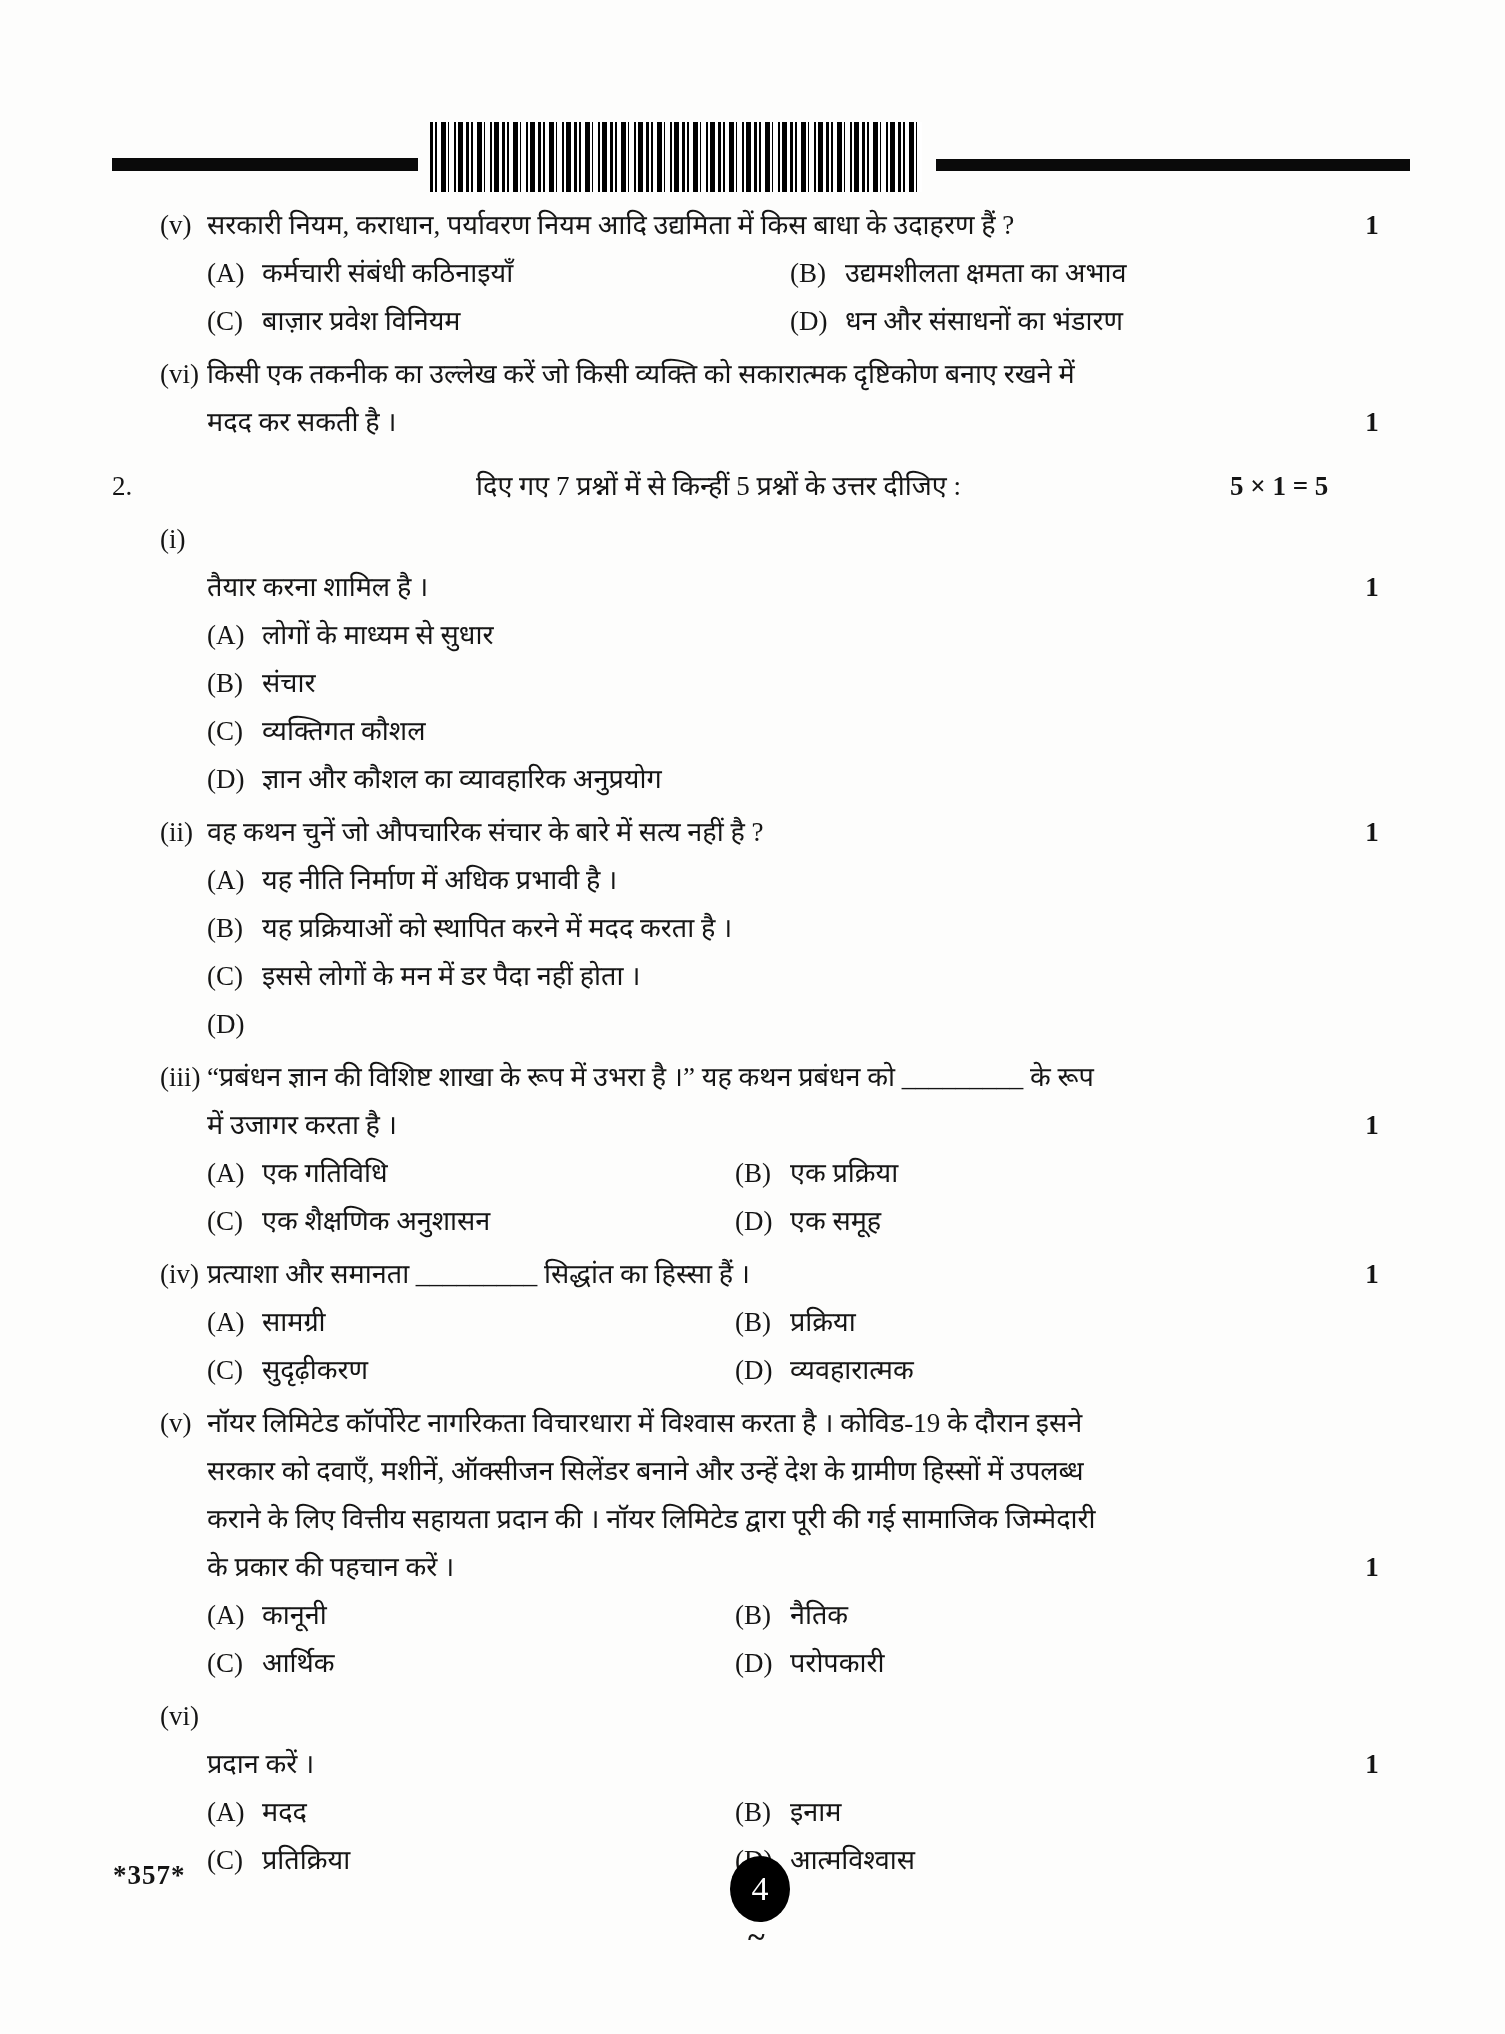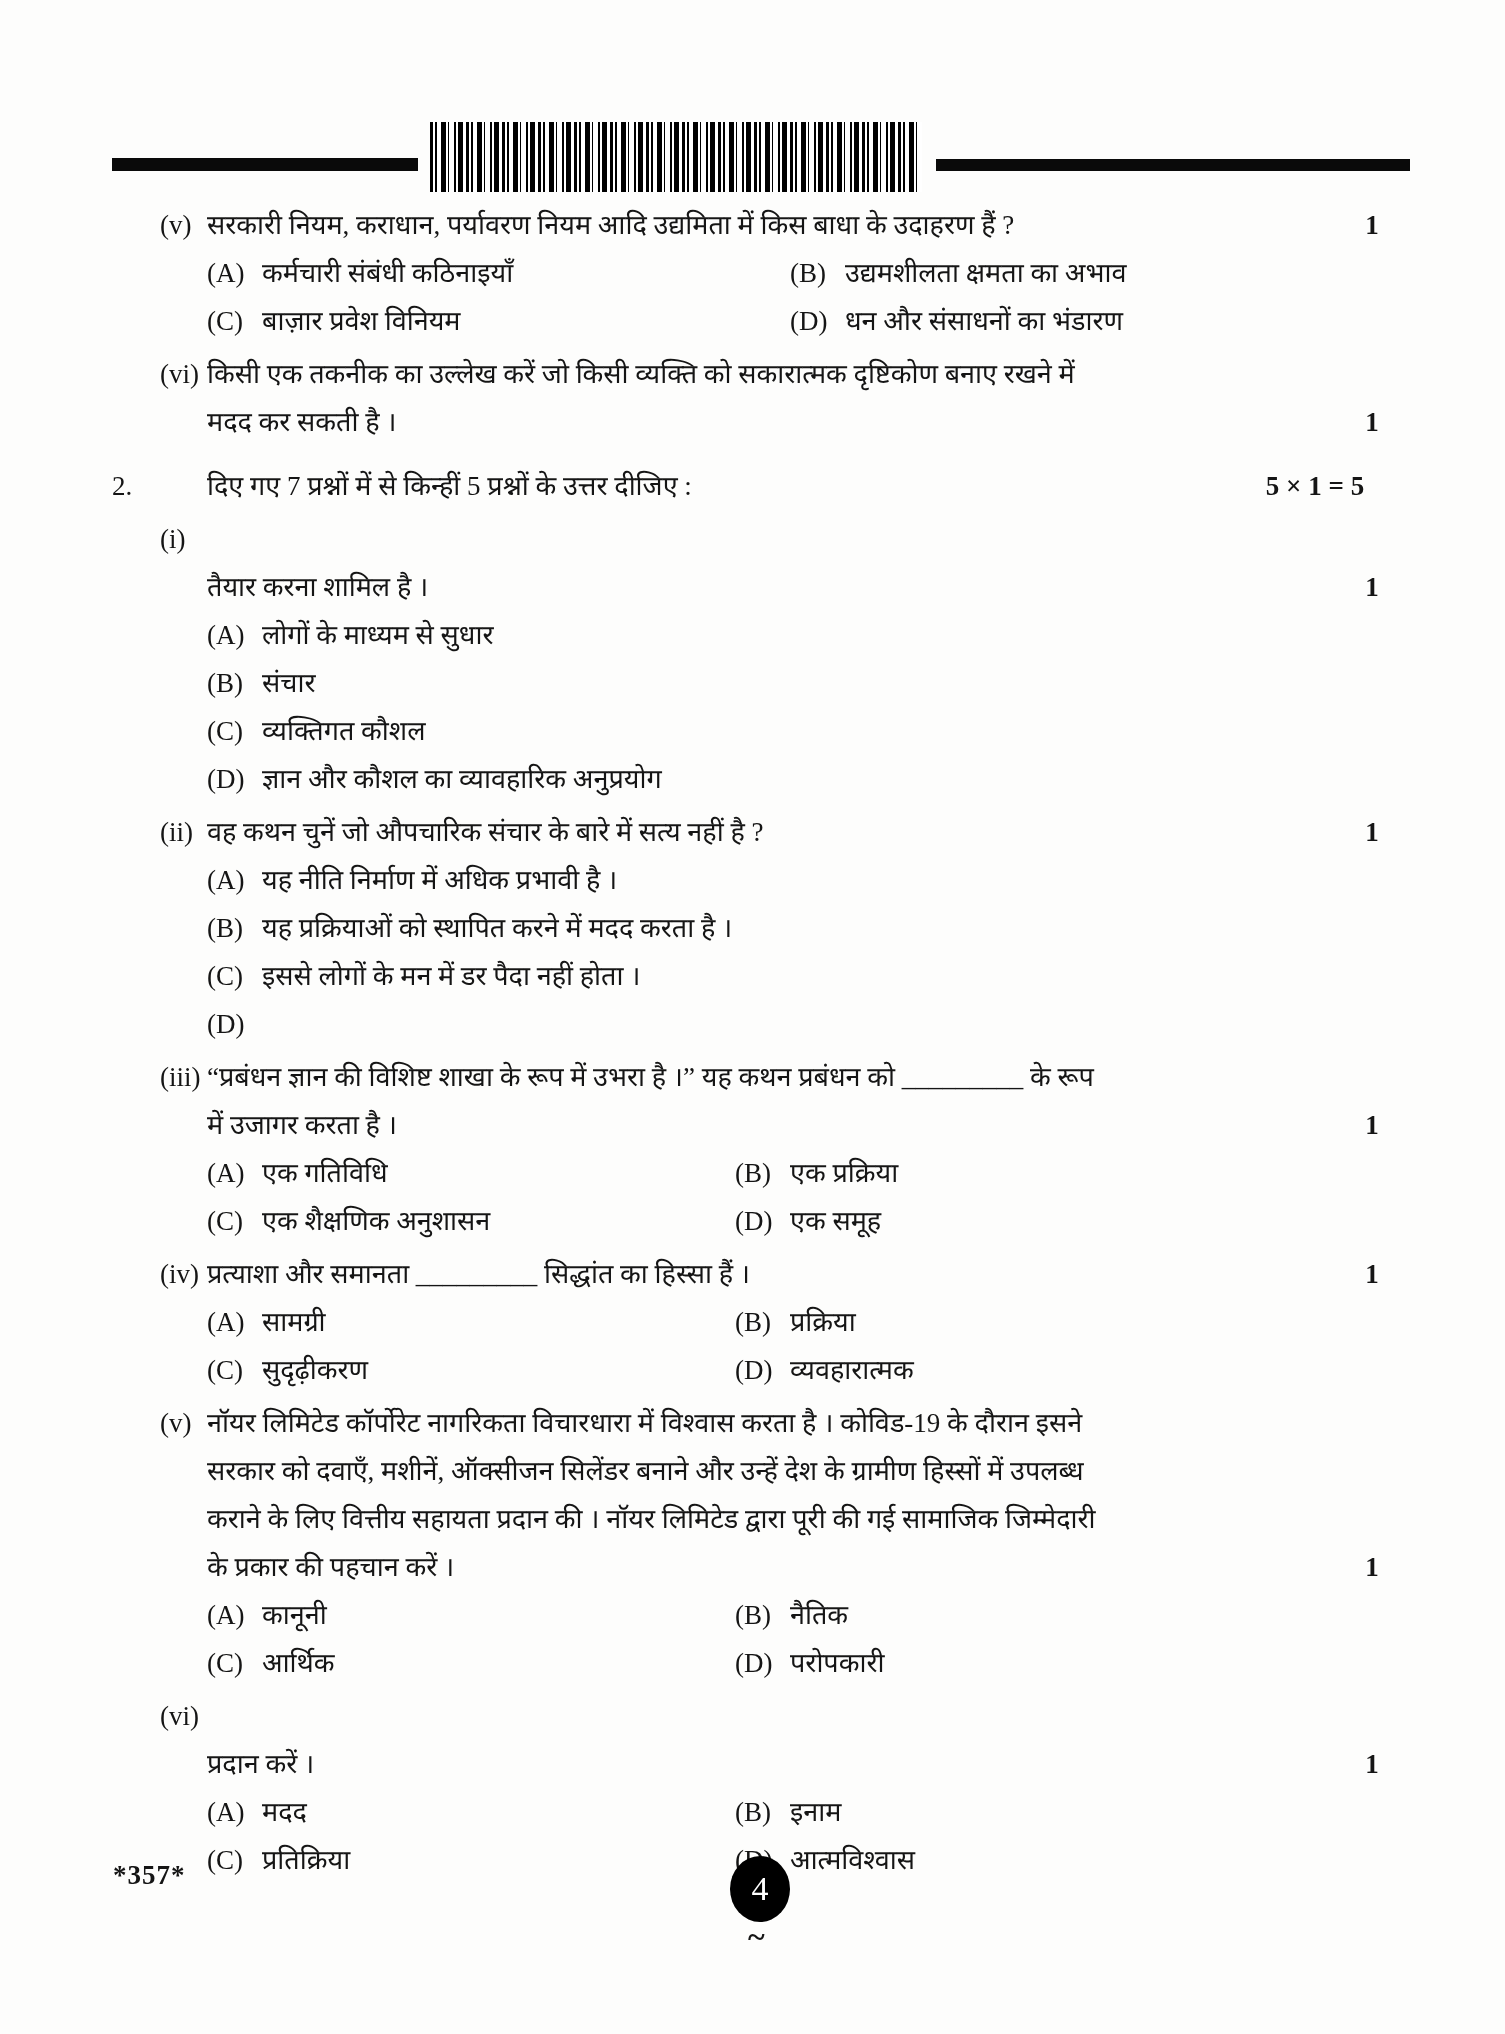--- a/index.html
+++ b/index.html
@@ -24,23 +24,23 @@
       #000 24px 26px, #fff 26px 28px, #000 28px 33px, #fff 33px 36px);
   }
   
   .content { position:absolute; left:0; top:196px; width:1505px; }
   .row { display:flex; align-items:baseline; line-height:48px; font-size:27px; }
   .block-gap { margin-top:5px; }
   .section-gap { margin-top:16px; }
   .cell-num-sub  { margin-left:160px; width:47px; flex:0 0 auto; }
   .cell-num-main { margin-left:112px; width:95px; flex:0 0 auto; }
   .cell-text-sub  { width:1125px; flex:0 0 auto; }
-  .cell-text-main { width:1023px; flex:0 0 auto; }
+  .cell-text-main { width:1023px; flex:0 0 auto;text-align:center; }
   .cell-marks { width:80px; flex:0 0 auto; text-align:center; font-weight:bold; }
-  .cell-marks-wide { width:170px; flex:0 0 auto; text-align:center; padding-right:10px; font-weight:bold; white-space:nowrap; }
+  .cell-marks-wide { width:170px; flex:0 0 auto; text-align:left; padding-right:10px; font-weight:bold; white-space:nowrap; }
   .opt-row { display:flex; line-height:48px; font-size:27px; margin-left:207px; }
   .opt { display:flex; }
   .opt-col1 { width:528px; flex:0 0 auto; }
   .wide .opt-col1 { width:583px; }
   .opt-label { width:55px; flex:0 0 auto; }
   .opt-text { white-space:nowrap; }
   
   .footer-code {
     position:absolute; left:113px; top:1860px;
     font-weight:bold; font-size:27px; letter-spacing:1px;

